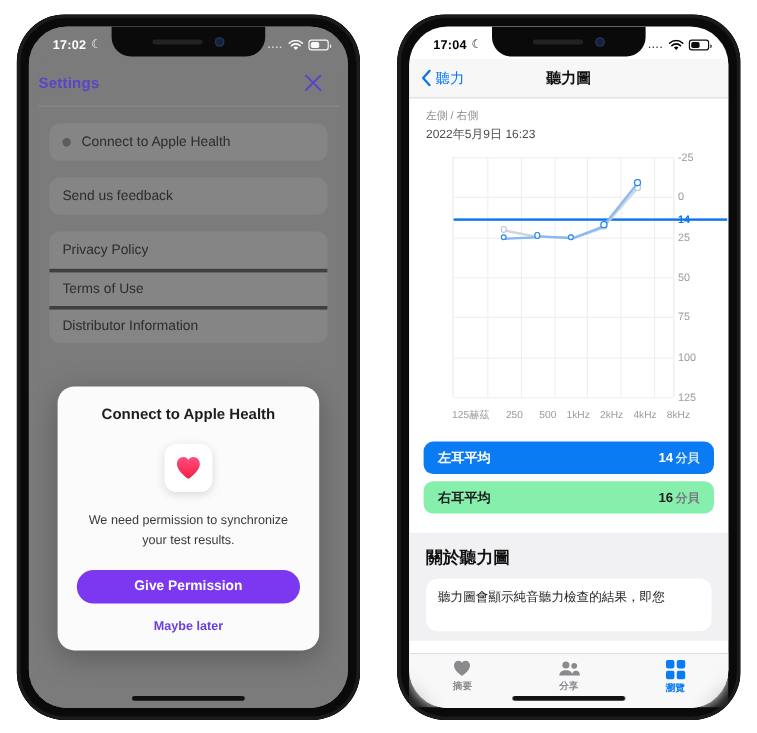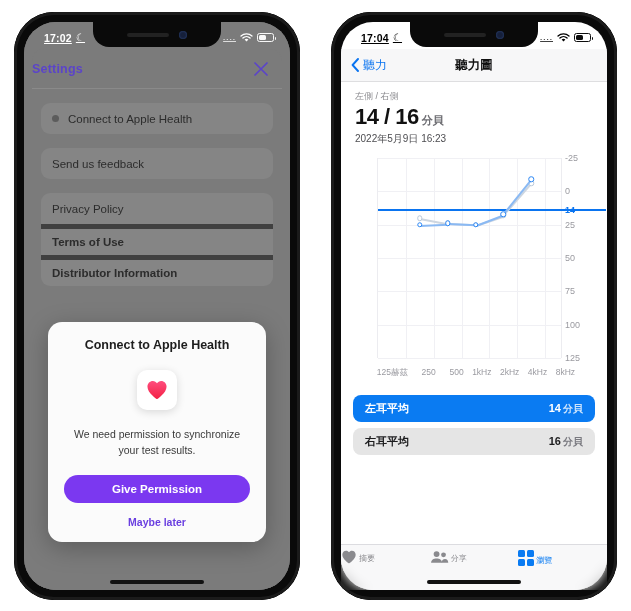--- a/index.html
+++ b/index.html
@@ -46,21 +46,21 @@
   }
   .notch .speaker{ width:42px; height:4px; border-radius:3px; background:#222; }
   .notch .cam{ width:8px; height:8px; border-radius:50%; background:#16203a;
                box-shadow: inset 0 0 2px #35508f; }
 
   
   .statusbar{
     position:absolute; top:0; left:0; right:0; height:27px; z-index:35;
     display:flex; align-items:center; justify-content:space-between;
     padding: 4px 16px 0 20px;
-    font-size:10.5px; font-weight:bold; letter-spacing:.2px;text-decoration:underline;
+    font-size:10.5px; font-weight:bold; letter-spacing:.2px;
   }
   .sb-dark { color:#ffffff; }
   .sb-light{ color:#000000; }
   .sb-left{ display:flex; align-items:center; gap:4px; }
   .sb-right{ display:flex; align-items:center; gap:4px; }
   .moon{ font-size:10px; }
   .dots{ letter-spacing:1px; font-size:8px; opacity:.75; }
   .wifi svg{ display:block; }
   .batt{
     width:17px; height:9px; border-radius:2.5px; position:relative;
@@ -103,21 +103,21 @@
 
   .group{
     margin: 14px 9px 0 9px;
     background:#858585; border-radius:9px; overflow:hidden;
   }
   .srow{
     display:flex; align-items:center; gap:9px;
     height:31px; padding:0 11px;
     font-size:11.5px; color:#2c2c2c;
   }
-  .srow + .srow{ border-top:5px solid #404040;font-weight:bold; }
+  .srow + .srow{ border-top:3px solid #404040; }
   .dot{ width:7px; height:7px; border-radius:50%; background:#5c5c5c; flex:none; }
 
   
   .modal{
     position:absolute; left:24px; right:24px; top:300px;
     background:#fbfbfb; border-radius:14px;
     padding:16px 14px 14px;
     text-align:center;
     box-shadow:0 6px 24px rgba(0,0,0,.25);
     z-index:20;
@@ -210,21 +210,21 @@
   .seg.l{ background:#8ab9f3; }
   .seg.r{ background:#cdd6e0; }
 
   
   .avgrow{
     margin:6px 12px 0; height:27px; border-radius:8px;
     display:flex; align-items:center; justify-content:space-between;
     padding:0 12px; font-size:11px; font-weight:bold;
   }
   .avgrow.blue{ background:#0a7bf2; color:#fff; margin-top:8px; }
-  .avgrow.grey{ background:#e5e5e5; color:#1c1c1e; }
+  .avgrow.grey{ background:#86efac; color:#1c1c1e; }
   .avg-val .u{ font-weight:bold; opacity:.8; font-size:10px; margin-left:2px; }
   .avgrow.grey .avg-val .u{ color:#7a7a80; opacity:1; }
 
   .about{
     margin-top:16px; padding:0 14px;
     background:#f1f1f4;
     padding-top:12px; padding-bottom:4px;
     height:90px;
   }
   .about h2{ font-size:14px; font-weight:bold; color:#111; }
@@ -236,22 +236,23 @@
 
   
   .tabbar{
     position:absolute; left:0; right:0; bottom:0; height:46px;
     background:#f6f6f8cc; backdrop-filter:blur(6px);
     border-top:1px solid #dcdce0;
     display:flex; align-items:flex-start; padding-top:5px;
     z-index:25;
   }
   .tab{
-    flex:1; display:flex; flex-direction:row; align-items:flex-end; gap:2px;
+    flex:1; display:flex; flex-direction:column; align-items:center; gap:2px;
     cursor:pointer;
+    font-weight:bold;
   }
   .tab .tlabel{ font-size:8px; color:#8a8a8e; }
   .tab.active .tlabel{ color:#0a7bf2; }
   .tab svg{ display:block; }
   .grid-ic{ display:grid; grid-template-columns:repeat(2,7px); grid-gap:2px; }
   .grid-ic i{ display:block; width:7px; height:7px; border-radius:1.5px; background:#0a7bf2; }
 </style>
 </head>
 <body>
 
@@ -353,23 +354,20 @@
             </svg>
           <span>聽力</span>
         </span>
         <span class="nav-title">聽力圖</span>
       </div>
 
       <div class="content">
 
         <div class="summary">
           <div class="sum-label">左側 / 右側</div>
-          <div class="sum-value">
-            <span>14 / 16</span><span class="unit">分貝</span>
-          </div>
           <div class="sum-date">2022年5月9日  16:23</div>
         </div>
 
         <div class="chart-wrap">
           <div class="plot" id="plot">
               <div class="gl-h" style="top: 0px;"></div>
               <div class="gl-h" style="top: 33.3333px;"></div>
               <div class="gl-h" style="top: 66.6667px;"></div>
               <div class="gl-h" style="top: 100px;"></div>
               <div class="gl-h" style="top: 133.333px;"></div>
@@ -424,20 +422,24 @@
 
         <div class="avgrow blue">
           <span>左耳平均</span>
           <span class="avg-val"><span>14</span><span class="u">分貝</span></span>
         </div>
         <div class="avgrow grey">
           <span>右耳平均</span>
           <span class="avg-val"><span>16</span><span class="u">分貝</span></span>
         </div>
 
+        <div class="about">
+          <h2>關於聽力圖</h2>
+          <div class="about-card">聽力圖會顯示純音聽力檢查的結果，即您</div>
+        </div>
       </div>
 
       <div class="tabbar">
         <div class="tab">
           <svg width="16" height="14" viewBox="0 0 24 22">
               <path d="M12 21C12 21 1.5 14.3 1.5 7.3 1.5 3.6 4.2 1 7.4 1c2 0 3.7 1.1 4.6 2.6C12.9 2.1 14.6 1 16.6 1c3.2 0 5.9 2.6 5.9 6.3C22.5 14.3 12 21 12 21Z" fill="#8a8a8e"></path>
             </svg>
           <span class="tlabel">摘要</span>
         </div>
         <div class="tab">

